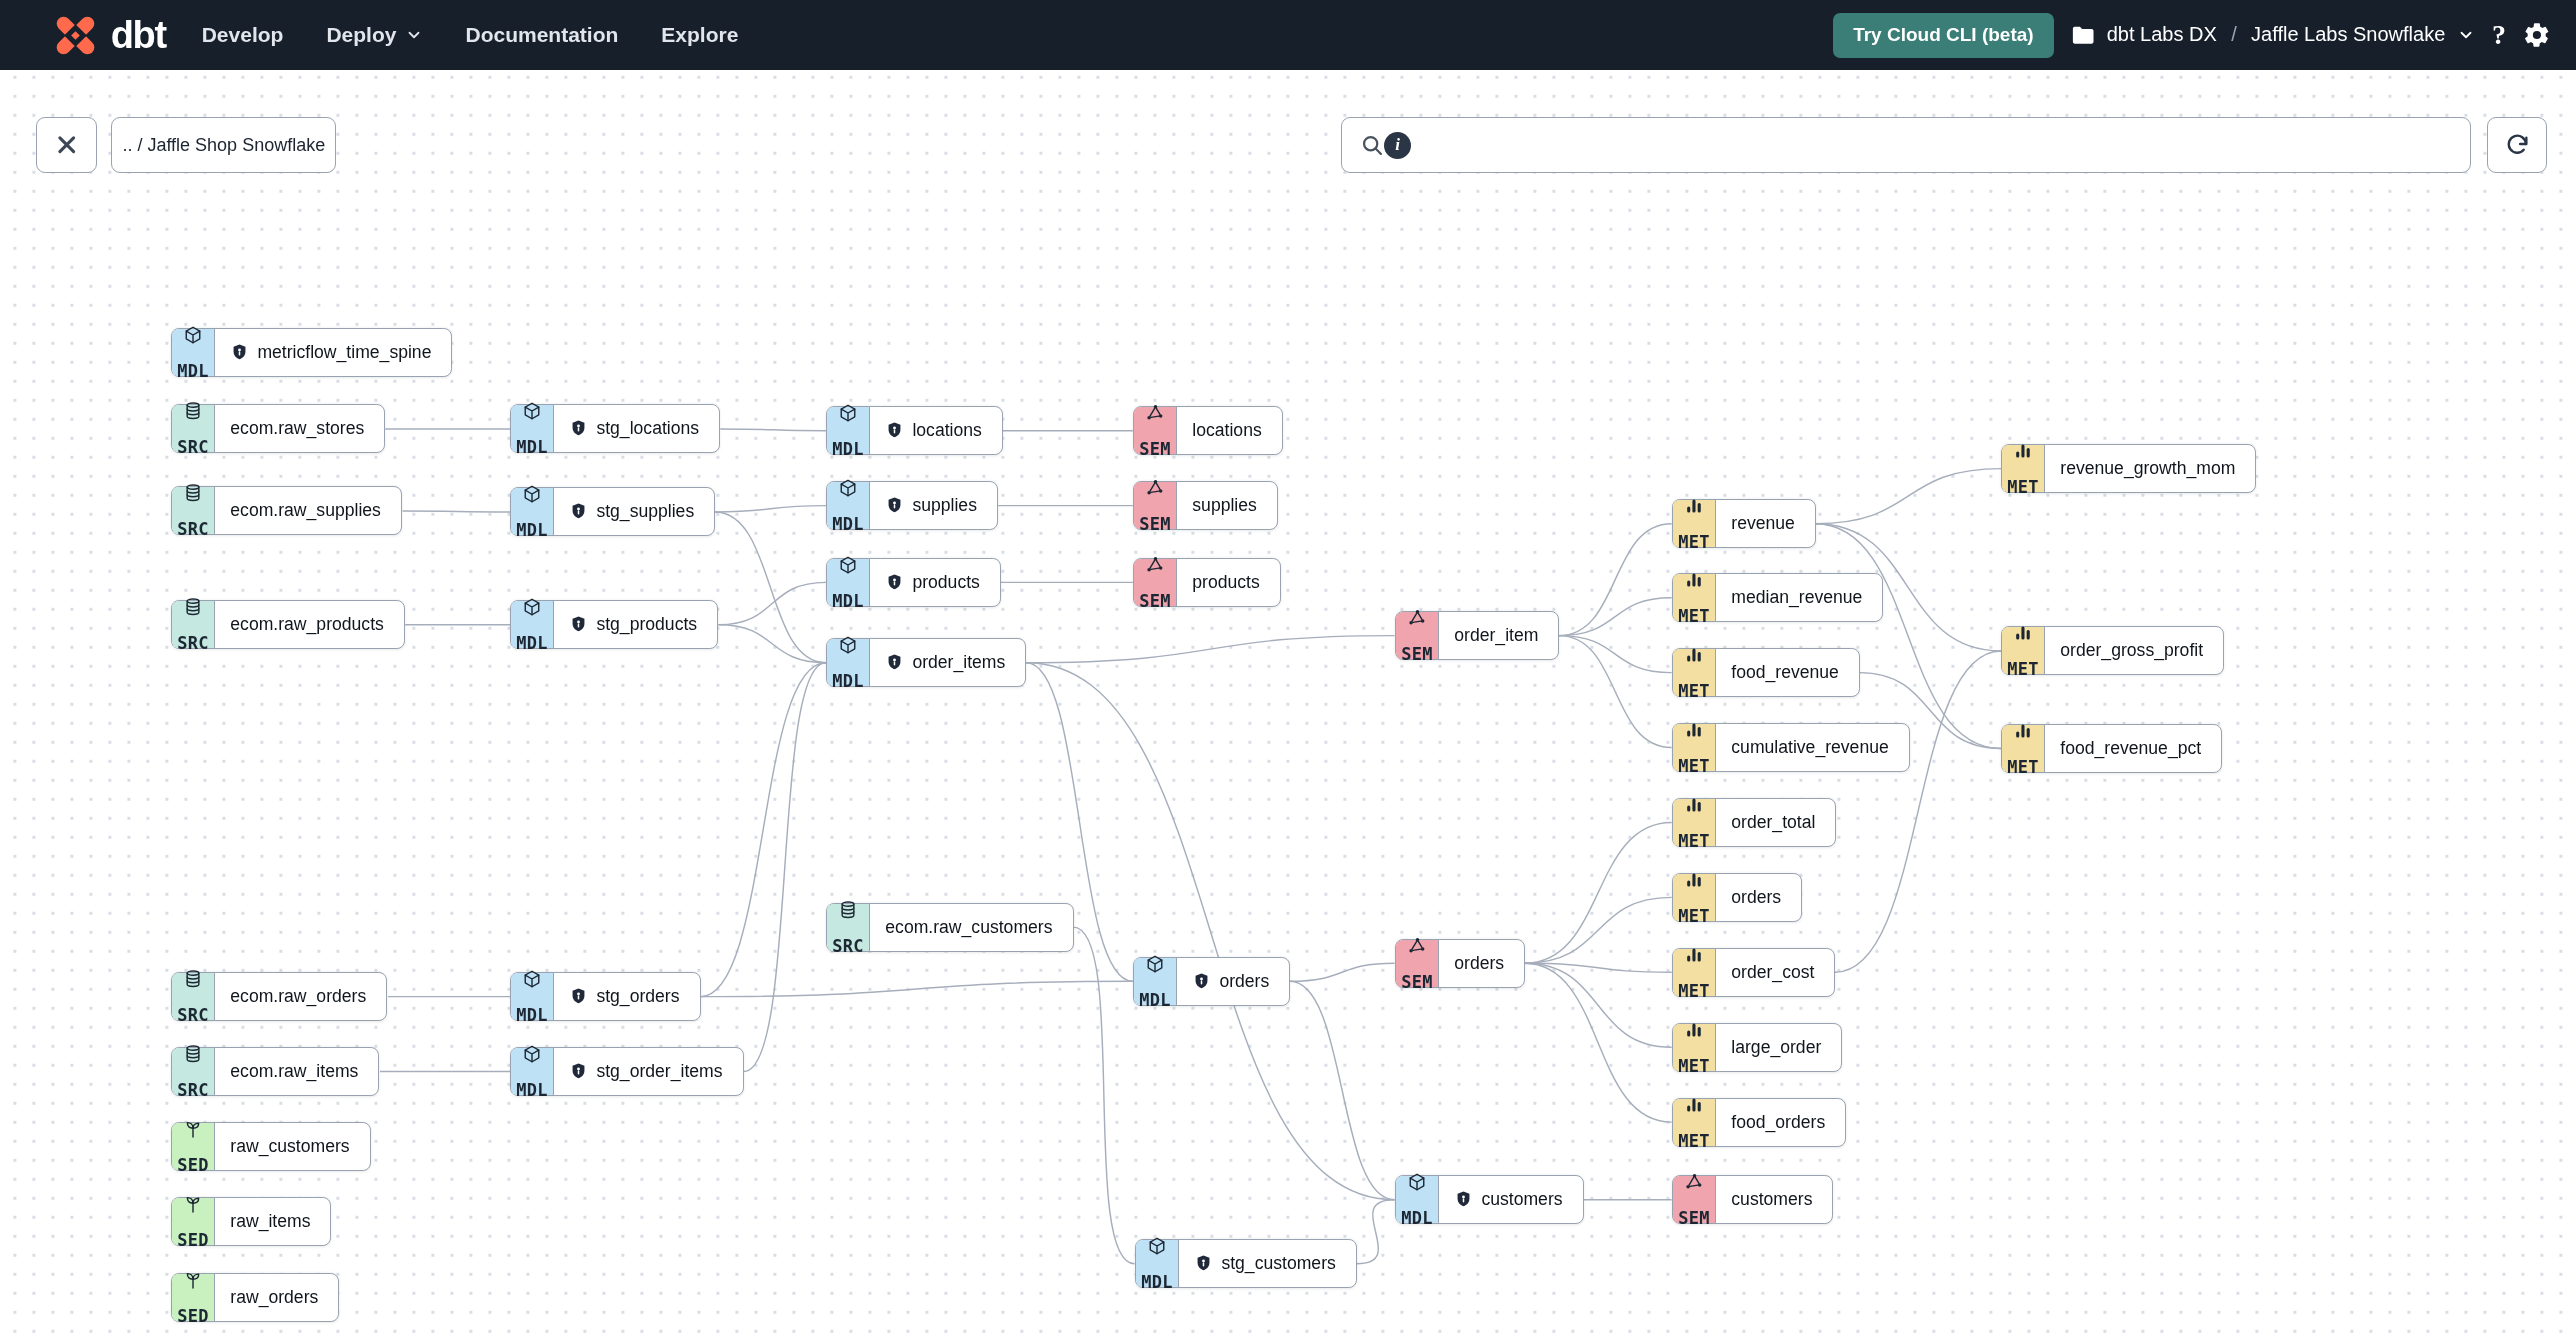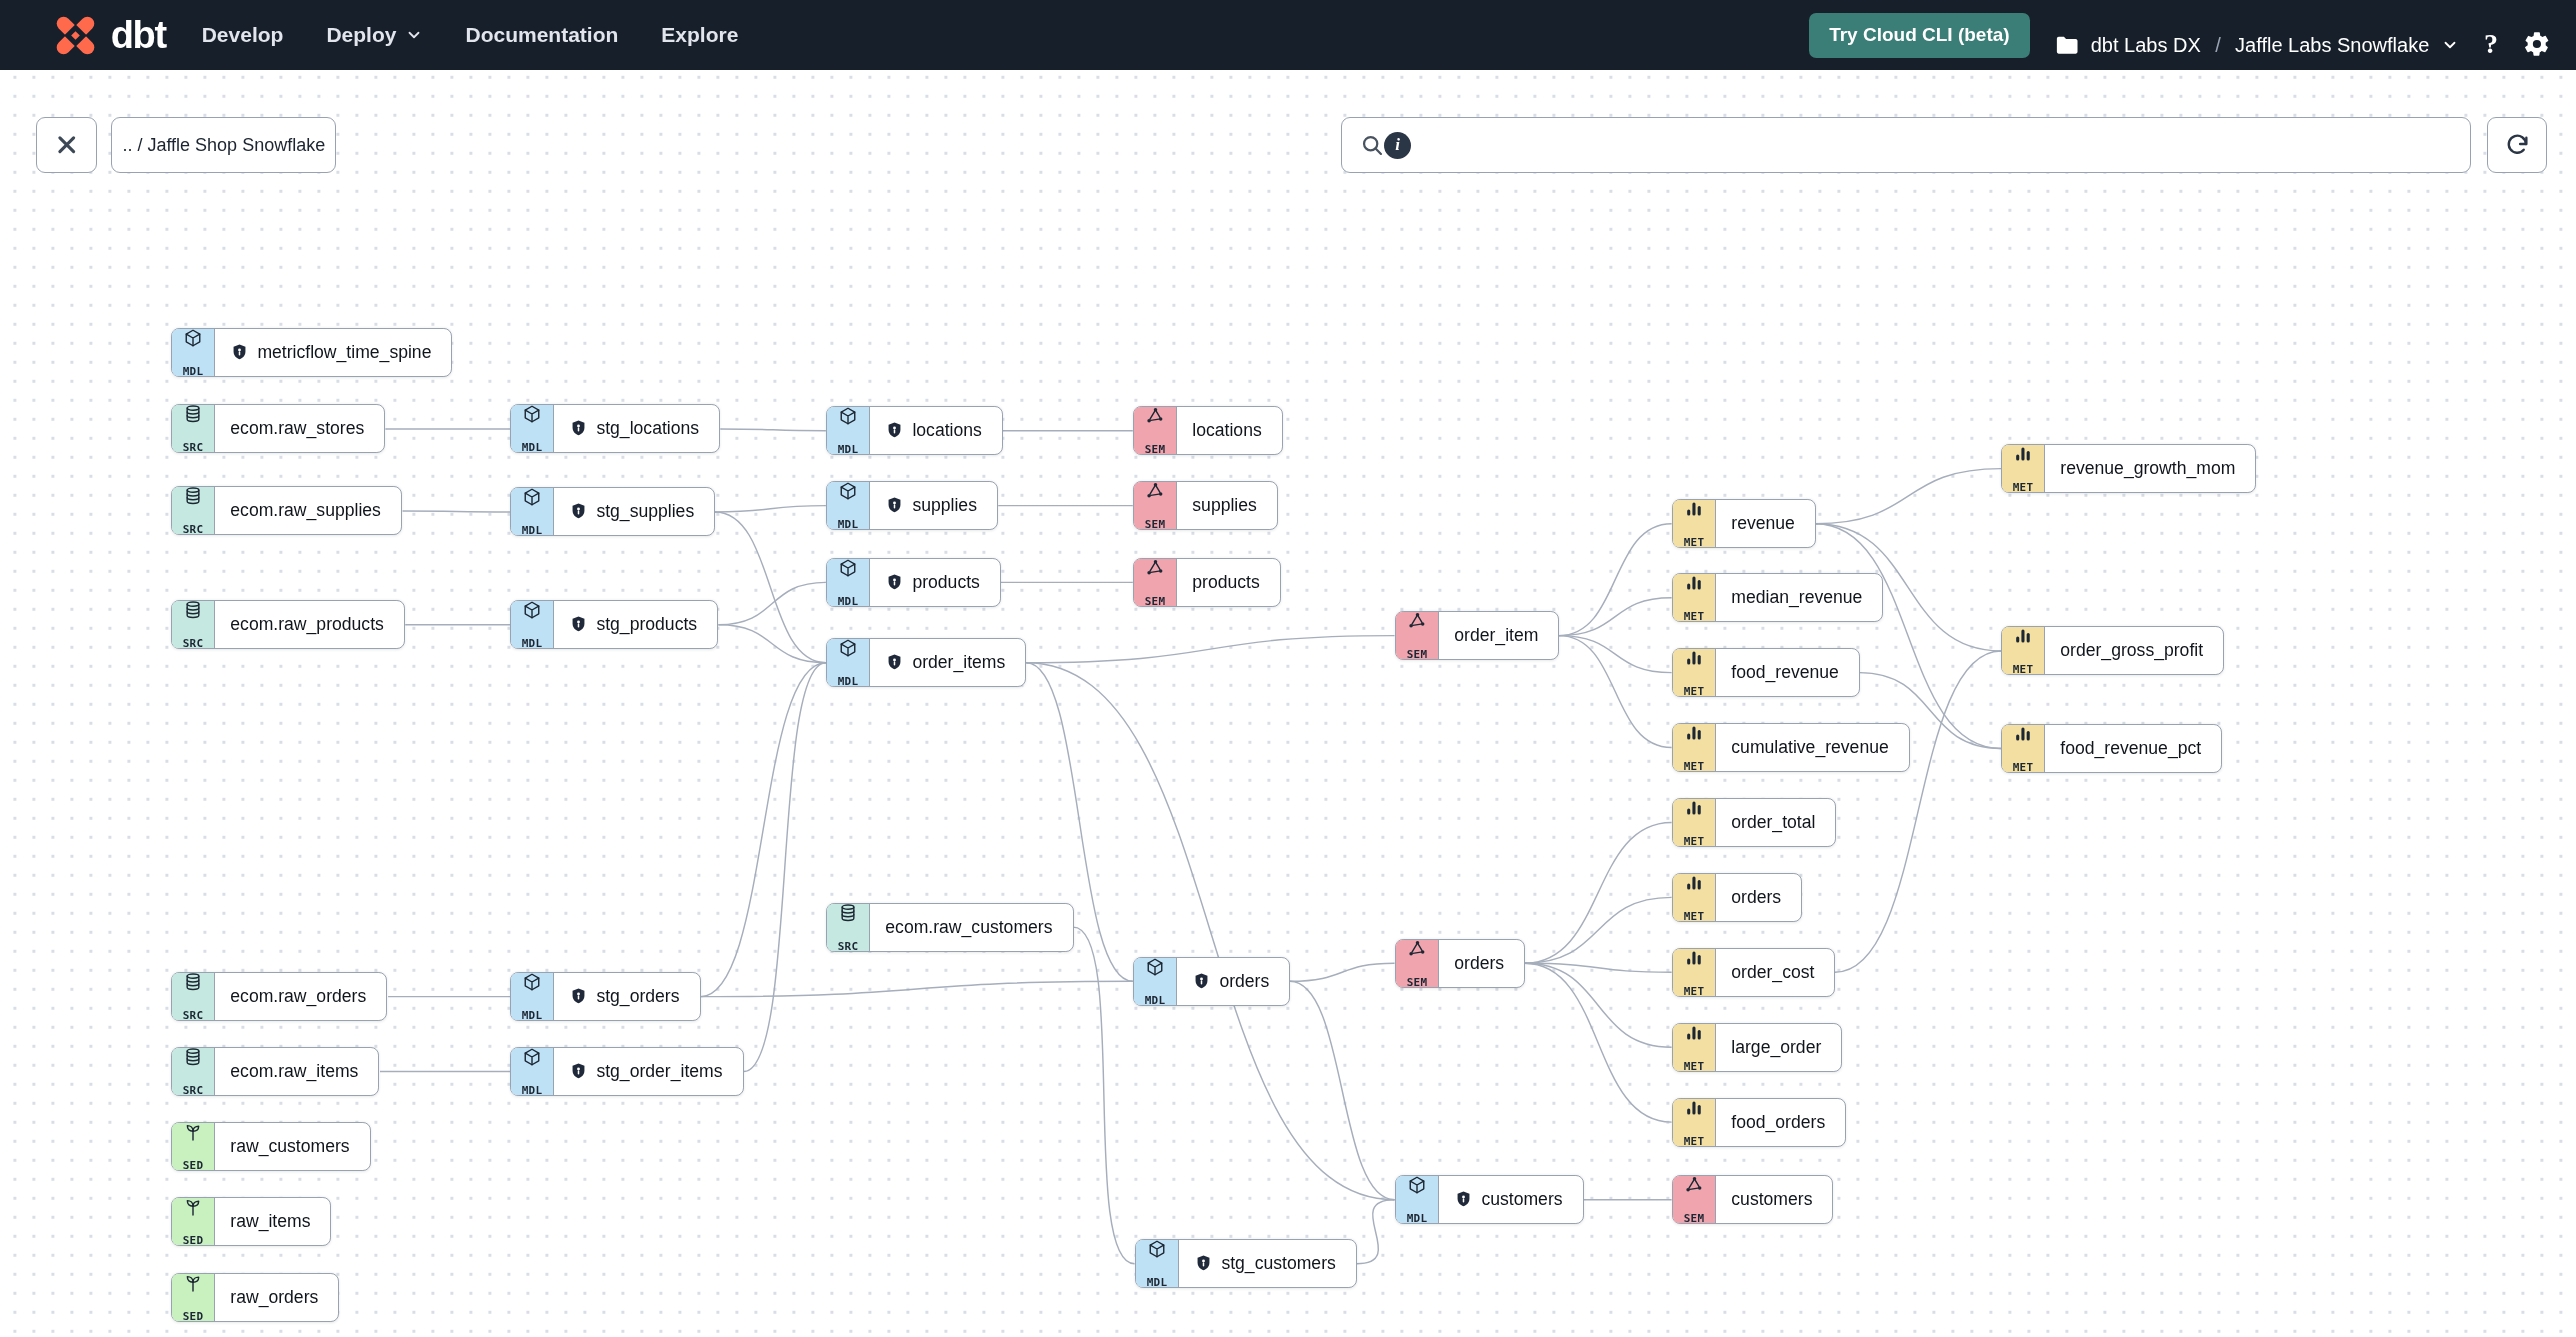--- a/index.html
+++ b/index.html
@@ -27,21 +27,21 @@
     background:#fff; border:1.4px solid #98a2b0; border-radius:8.1px;
     box-shadow:0 0.9px 2.7px rgba(22,32,43,.10); cursor:pointer; white-space:nowrap;
   }
   .badge {
     width:43px; flex:0 0 43px; border-right:1.4px solid #98a2b0;
     border-radius:6.3px 0 0 6.3px;
     display:flex; flex-direction:column; align-items:center; justify-content:center;
   }
   .badge svg { width:20px; height:20px; display:block; }
   .btype {
-    font-family:"DejaVu Sans Mono", monospace; font-size:11px; font-weight:700;
+    font-family:"DejaVu Sans Mono", monospace; font-size:17px; font-weight:700;
     color:#1c2733; line-height:1; margin-top:18px; letter-spacing:0.2px;
   }
   .nlabel {
     display:flex; align-items:center; gap:8.1px; padding:0 20px 0 15.3px;
     font-size:17.6px; font-weight:500; color:#10151c;
   }
   .shield { display:flex; }
   .shield svg { width:19px; height:19px; }
 
   
@@ -51,21 +51,21 @@
   }
   .brand { display:flex; align-items:center; gap:10.8px; }
   .brand svg { width:49px; height:49px; }
   .brandtext { color:#fff; font-size:38px; font-weight:700; letter-spacing:-1.4px; }
   #navlinks { display:flex; align-items:center; gap:43px; margin-left:36px; }
   .navlink {
     color:#e2e6ec; font-size:21px; font-weight:600; display:flex; align-items:center;
     gap:8.1px; cursor:pointer; text-decoration:none;
   }
   .navlink svg { width:18px; height:18px; stroke:#e2e6ec; }
-  .nav-right { margin-left:auto; display:flex; align-items:flex-end; gap:25px; }
+  .nav-right { margin-left:auto; display:flex; align-items:center; gap:17px; }
   .cta {
     background:#3a7e77; color:#fff; border:none; border-radius:7.2px; height:45px;
     padding:0 20px; font-size:19px; font-weight:600; font-family:inherit; cursor:pointer;
   }
   .proj { display:flex; align-items:center; gap:11.7px; color:#fff; font-size:20px; cursor:pointer; }
   .proj svg.folder { width:24.4px; height:24.4px; }
   .proj .acct { font-weight:400; }
   .proj .slash { color:#9aa4b2; padding:0 2.7px; font-weight:400; }
   .proj svg.chev { width:18px; height:18px; stroke:#fff; }
   .helpbtn { color:#fff; font-size:28px; font-weight:700; cursor:pointer;

